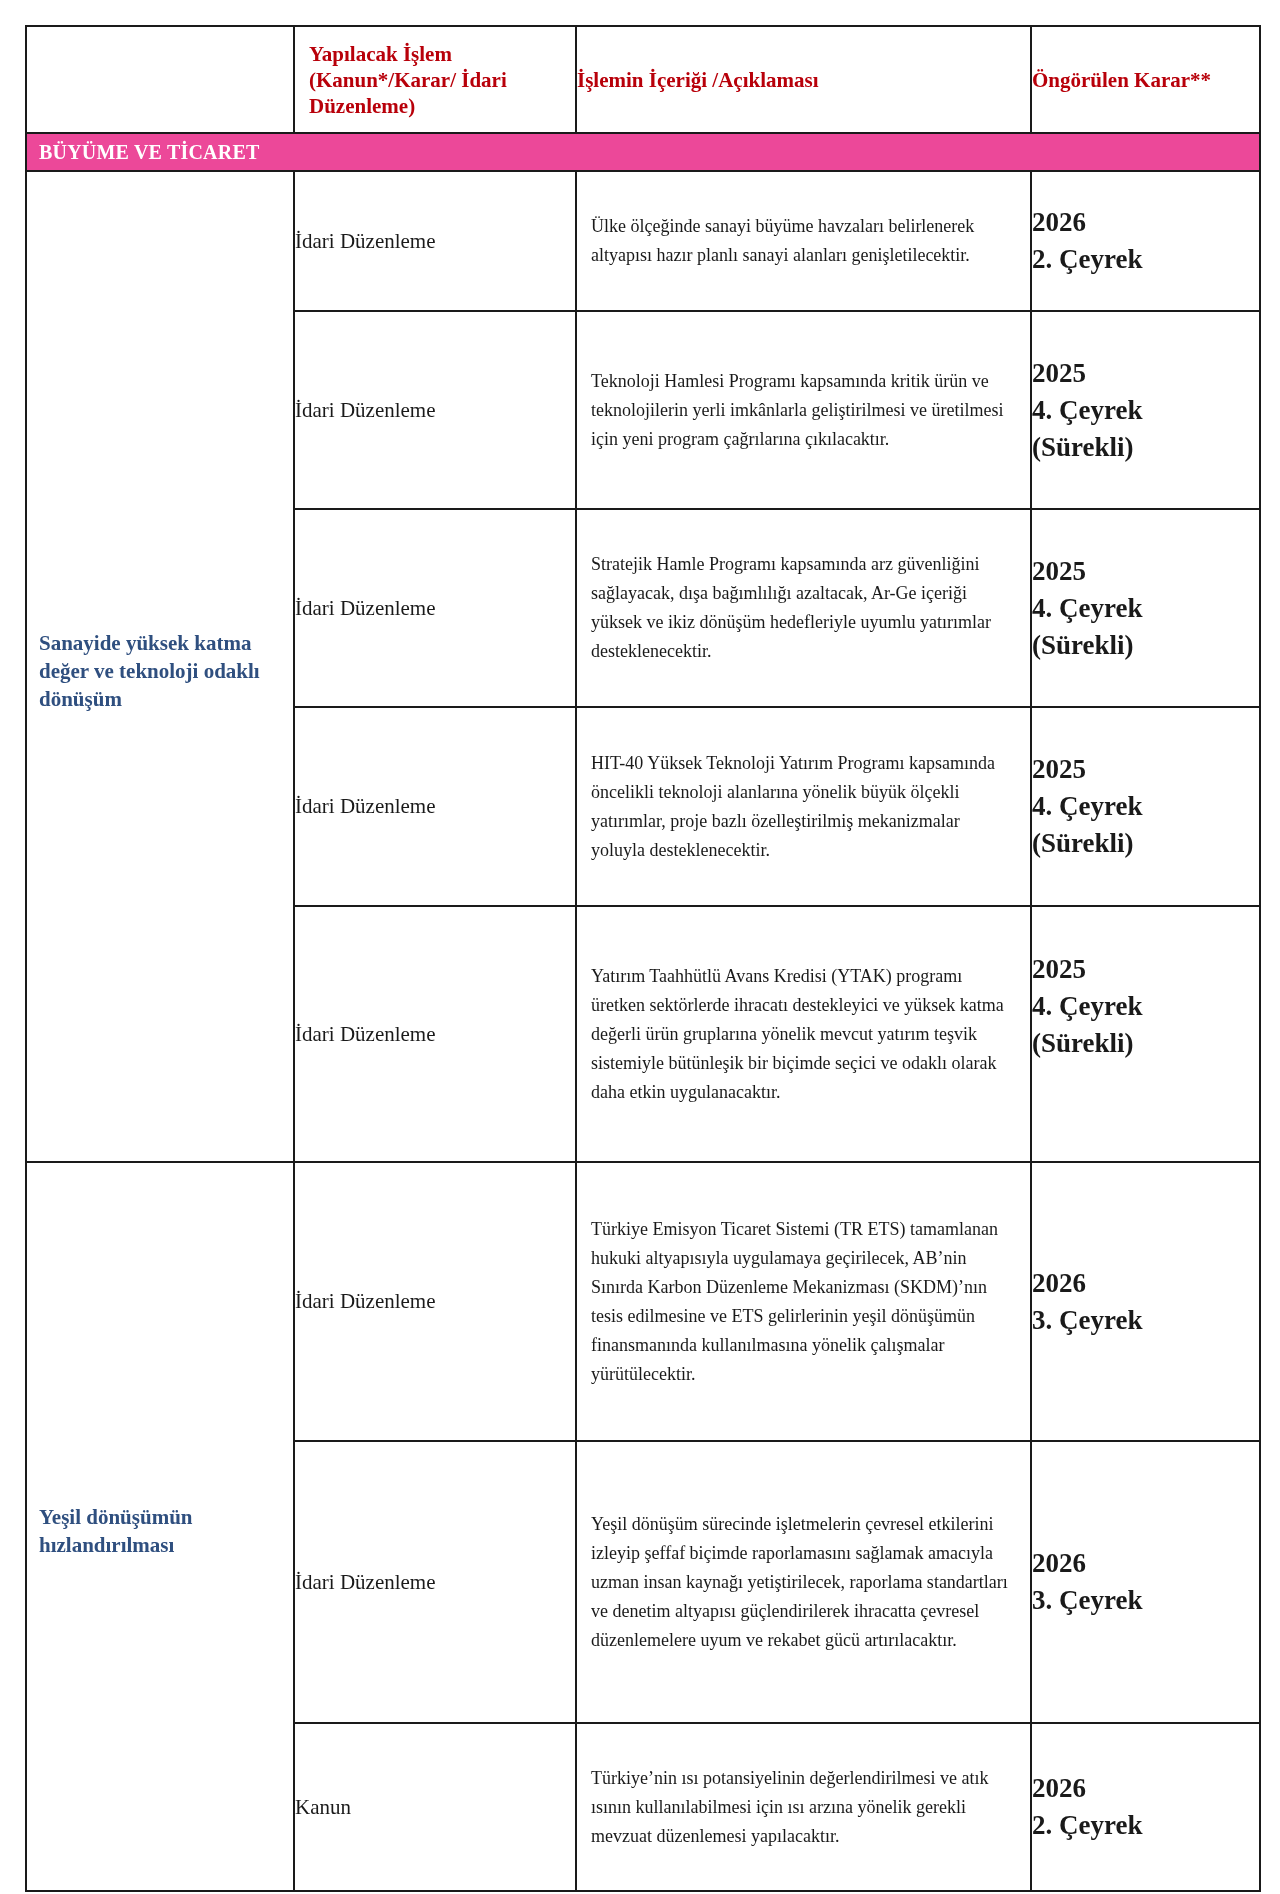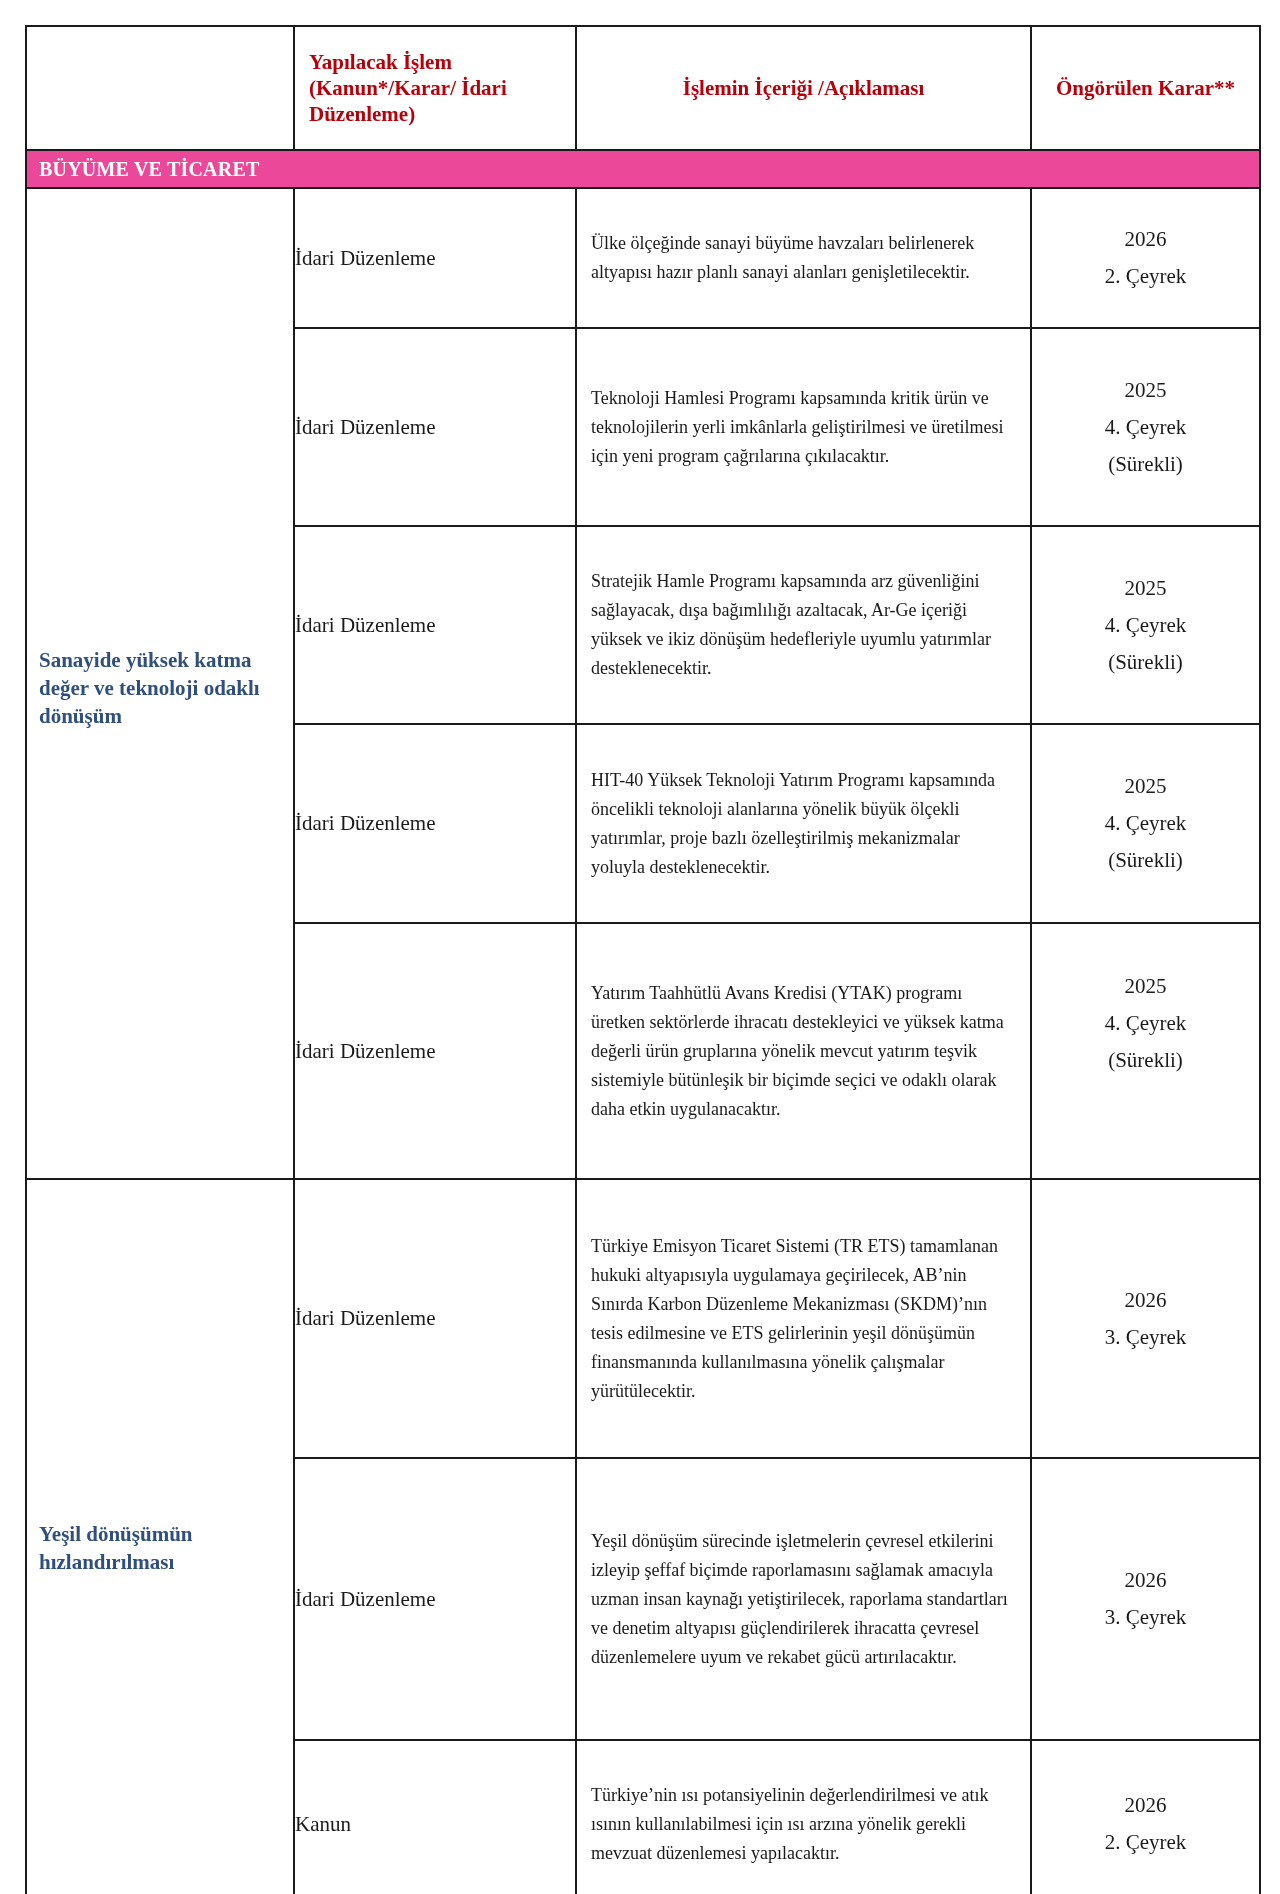--- a/index.html
+++ b/index.html
@@ -4,29 +4,29 @@
 <style>
   html, body { margin: 0; padding: 0; background: #ffffff; }
   body { width: 1280px; height: 1894px; position: relative; overflow: hidden;
          font-family: "Liberation Serif", "DejaVu Serif", serif; color: #1a1a1a; }
   table.plan { position: absolute; left: 25px; top: 25px; width: 1234px;
                border-collapse: collapse; table-layout: fixed; }
   table.plan td, table.plan th { border: 2px solid #1a1a1a; vertical-align: middle; padding: 0; }
   col.c1 { width: 268px; } col.c2 { width: 282px; } col.c3 { width: 455px; } col.c4 { width: 229px; }
   th { color: #b8000a; font-weight: bold; font-size: 21px; line-height: 26px; }
   th.h2 { text-align: left; padding: 4px 10px 4px 14px !important; }
-  th.h3, th.h4 { text-align: center; }
-  tr.head-row { height: 124px; }
+  th.h3, th.h4 { text-align: left; }
+  tr.head-row { height: 107px; }
   tr.section-row td { background: #ec4899; color: #ffffff; font-weight: bold;
                       font-size: 20px; height: 36px; padding: 0 0 0 12px; letter-spacing: 0.2px; }
   td.topic { vertical-align: top; padding: 8px 10px 0 12px !important; color: #2f4f7f;
              font-weight: bold; font-size: 21px; line-height: 28px; border-bottom: none; }
   td.type { text-align: left; font-size: 21px; }
   td.desc { padding: 10px 12px 10px 14px !important; font-size: 18px; line-height: 29px; vertical-align: top; }
-  td.when { text-align: center; font-size: 21px; line-height: 37px; }
+  td.when { font-size: 27px; line-height: 37px; font-weight: bold; }
   td.when span { display: block; }
 </style>
 </head>
 <body>
 
 <table class="plan">
   <colgroup>
       <col class="c1">
       <col class="c2">
       <col class="c3">

